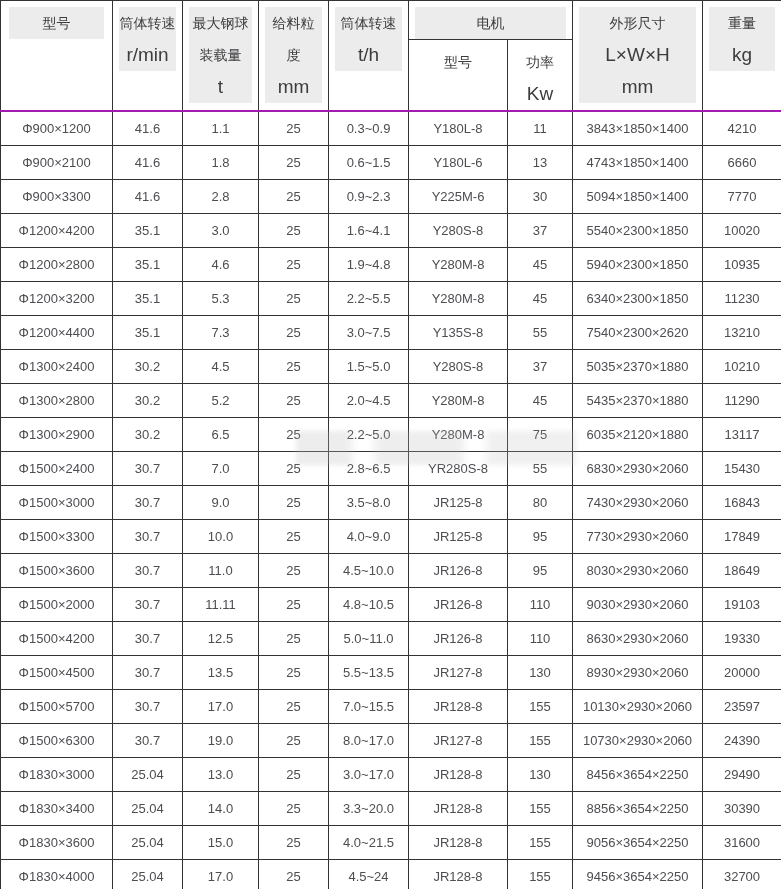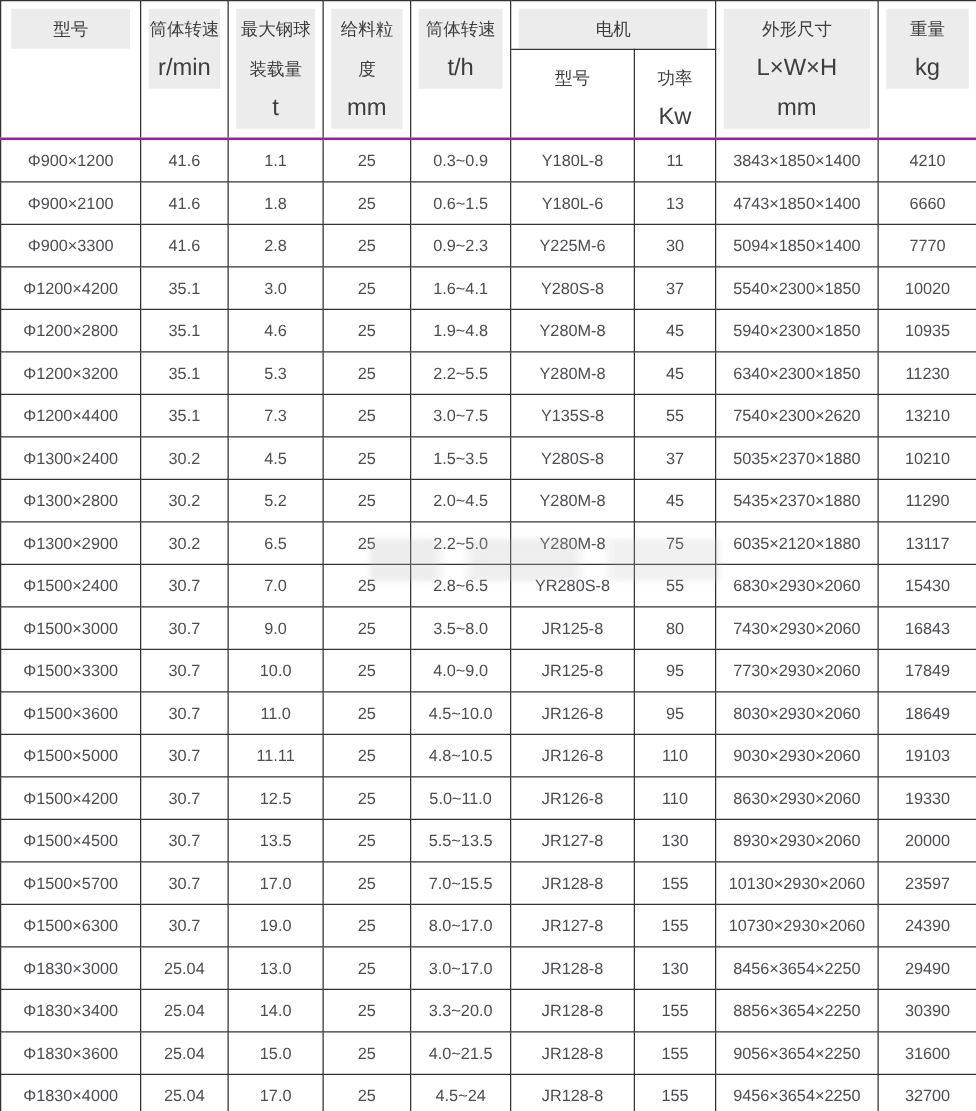--- a/index.html
+++ b/index.html
@@ -235,21 +235,21 @@
         <td>Y135S-8</td>
         <td>55</td>
         <td>7540×2300×2620</td>
         <td>13210</td>
       </tr>
       <tr>
         <td>Φ1300×2400</td>
         <td>30.2</td>
         <td>4.5</td>
         <td>25</td>
-        <td>1.5~3.5</td>
+        <td>1.5~5.0</td>
         <td>Y280S-8</td>
         <td>37</td>
         <td>5035×2370×1880</td>
         <td>10210</td>
       </tr>
       <tr>
         <td>Φ1300×2800</td>
         <td>30.2</td>
         <td>5.2</td>
         <td>25</td>
@@ -308,21 +308,21 @@
         <td>30.7</td>
         <td>11.0</td>
         <td>25</td>
         <td>4.5~10.0</td>
         <td>JR126-8</td>
         <td>95</td>
         <td>8030×2930×2060</td>
         <td>18649</td>
       </tr>
       <tr>
-        <td>Φ1500×5000</td>
+        <td>Φ1500×2000</td>
         <td>30.7</td>
         <td>11.11</td>
         <td>25</td>
         <td>4.8~10.5</td>
         <td>JR126-8</td>
         <td>110</td>
         <td>9030×2930×2060</td>
         <td>19103</td>
       </tr>
       <tr>

